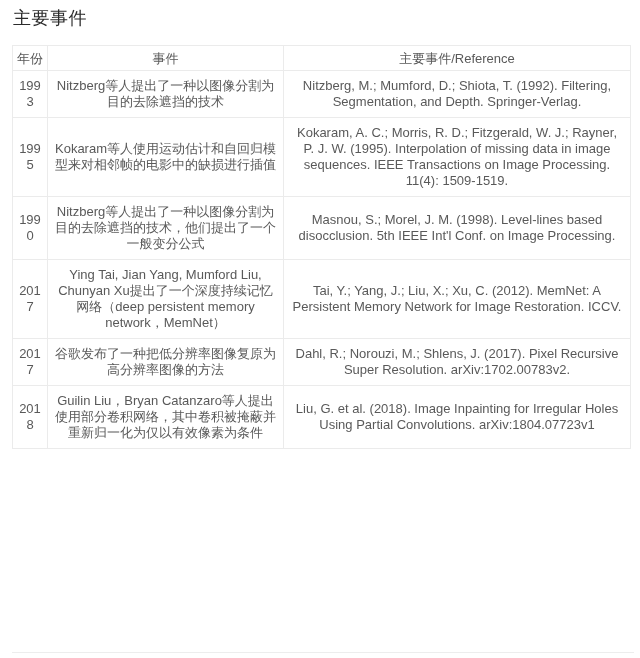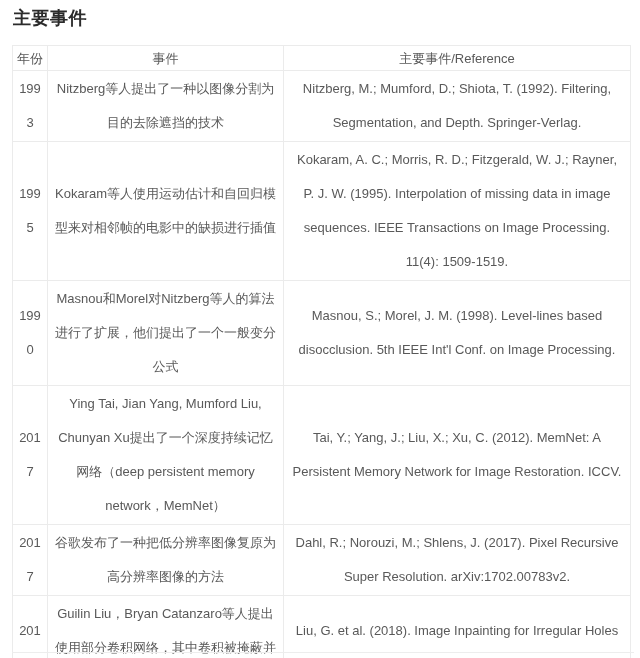--- a/index.html
+++ b/index.html
@@ -9,40 +9,40 @@
     height: 658px;
     background: #ffffff;
     font-family: "Liberation Sans", "DejaVu Sans", sans-serif;
     overflow: hidden;
     position: relative;
   }
   .page-title {
     margin: 8px 0 16px 13px;
     font-size: 18px;
     line-height: 21px;
-    font-weight: 700;
+    font-weight: 400;
     color: #2b2b2b;
     letter-spacing: 0.5px;
   }
   table.events {
     border-collapse: collapse;
     table-layout: fixed;
     margin: 14px 0 0 12px;
     width: 618px;
   }
   table.events th,
   table.events td {
     border: 1px solid #ebebeb;
     color: #595959;
     font-size: 13px;
     font-weight: 400;
     text-align: center;
     vertical-align: middle;
-    padding: 1px 6px;
-    line-height: 34px;
+    padding: 7px 6px;
+    line-height: 16px;
     word-break: break-word;
     box-sizing: border-box;
   }
   table.events th {
     height: 25px;
     line-height: 23px;
     padding: 0 4px;
   }
   col.c-year { width: 35px; }
   col.c-event { width: 236px; }
@@ -80,21 +80,21 @@
       <td>Nitzberg等人提出了一种以图像分割为目的去除遮挡的技术</td>
       <td>Nitzberg, M.; Mumford, D.; Shiota, T. (1992). Filtering, Segmentation, and Depth. Springer-Verlag.</td>
     </tr>
     <tr>
       <td>1995</td>
       <td>Kokaram等人使用运动估计和自回归模型来对相邻帧的电影中的缺损进行插值</td>
       <td>Kokaram, A. C.; Morris, R. D.; Fitzgerald, W. J.; Rayner, P. J. W. (1995). Interpolation of missing data in image sequences. IEEE Transactions on Image Processing. 11(4): 1509-1519.</td>
     </tr>
     <tr>
       <td>1990</td>
-      <td>Masnou和Morel对Nitzberg等人的算法进行了扩展，他们提出了一个一般变分公式</td>
+      <td>Nitzberg等人提出了一种以图像分割为目的去除遮挡的技术，他们提出了一个一般变分公式</td>
       <td>Masnou, S.; Morel, J. M. (1998). Level-lines based disocclusion. 5th IEEE Int'l Conf. on Image Processing.</td>
     </tr>
     <tr>
       <td>2017</td>
       <td>Ying Tai, Jian Yang, Mumford Liu, Chunyan Xu提出了一个深度持续记忆网络（deep persistent memory network，MemNet）</td>
       <td>Tai, Y.; Yang, J.; Liu, X.; Xu, C. (2012). MemNet: A Persistent Memory Network for Image Restoration. ICCV.</td>
     </tr>
     <tr>
       <td>2017</td>
       <td>谷歌发布了一种把低分辨率图像复原为高分辨率图像的方法</td>

